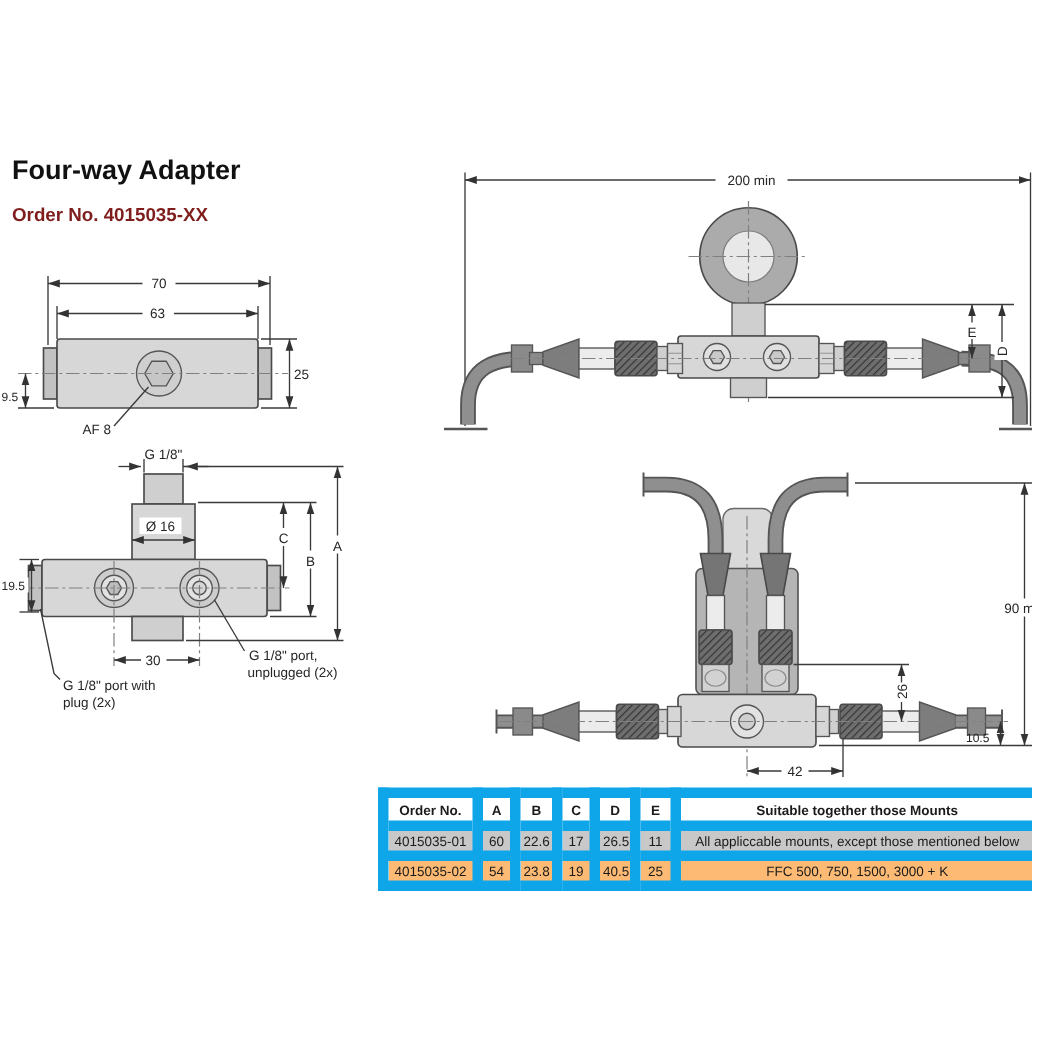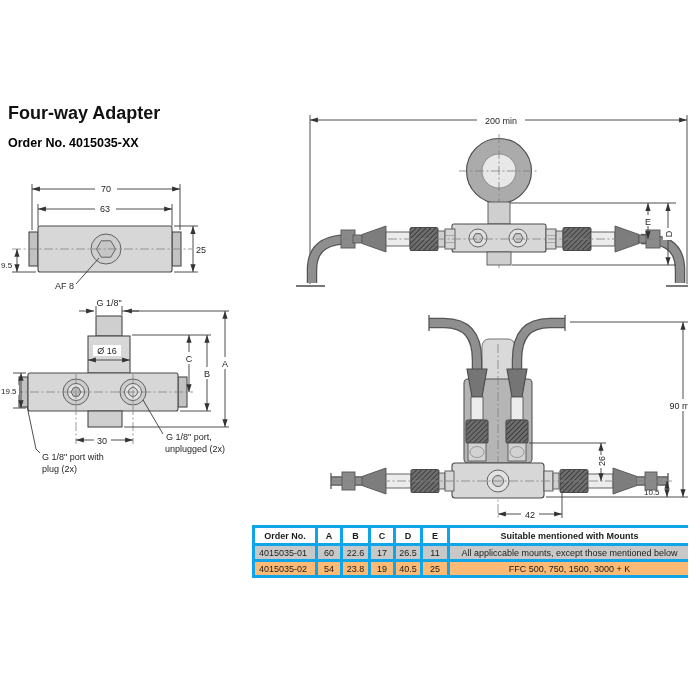--- a/index.html
+++ b/index.html
@@ -1,32 +1,32 @@
 <!DOCTYPE html>
 <html><head>
 <meta charset="utf-8">
 <style>
   html,body{margin:0;padding:0;background:#fff;}
   .page{position:relative;width:688px;height:700px;background:#ffffff;overflow:hidden;
         font-family:"Liberation Sans",sans-serif;}
   .title{position:absolute;left:8px;top:103px;margin:0;font-size:18px;font-weight:bold;color:#111;}
-  .order{position:absolute;left:8px;top:136px;font-size:12.5px;font-weight:bold;color:#000000;}
+  .order{position:absolute;left:8px;top:136px;font-size:12.5px;font-weight:bold;color:#7f1d1d;}
   svg.draw{position:absolute;left:0;top:0;}
   .ln{stroke:#3a3a3a;stroke-width:0.9;fill:none;}
   .cl{stroke:#808080;stroke-width:0.8;stroke-dasharray:9 2.5 2 2.5;fill:none;}
   .thin{stroke:#8a8a8a;stroke-width:0.6;}
   .sh{stroke:#4a4a4a;stroke-width:1.1;}
   .shl{stroke:#555;stroke-width:0.9;}
   text{fill:#262626;}
   .dim{font-size:9px;}
   .dimS{font-size:8px;}
   .bg{fill:#ffffff;}
   table.dims{position:absolute;left:252px;top:525px;width:437px;border-collapse:collapse;
              table-layout:fixed;font-size:9px;color:#1b1b1b;border:2px solid #2e2e2e;}
-  table.dims th,table.dims td{border:3px solid #0ea5e9;padding:0 2px;text-align:center;
+  table.dims th,table.dims td{border:7px solid #0ea5e9;padding:0 2px;text-align:center;
              overflow:hidden;white-space:nowrap;}
   table.dims thead th{height:15px;font-weight:bold;background:#fff;border-bottom:2px solid #2e2e2e;}
   table.dims tbody td{height:13px;}
   table.dims tr.gray{background:#c8c8c8;margin-top:32px;}
   table.dims tr.white{background:#fdba74;}
   table.dims td.l{text-align:left;padding-left:4px;}
 </style>
 </head>
 <body>
 
@@ -313,21 +313,21 @@
         <col style="width:242px">
     </colgroup>
     <thead>
       <tr>
         <th>Order No.</th>
         <th>A</th>
         <th>B</th>
         <th>C</th>
         <th>D</th>
         <th>E</th>
-        <th>Suitable mentioned with Mounts</th>
+        <th>Suitable together those Mounts</th>
       </tr>
     </thead>
     <tbody>
       <tr class="gray">
         <td class="l">4015035-01</td>
         <td>60</td>
         <td>22.6</td>
         <td>17</td>
         <td>26.5</td>
         <td>11</td>

